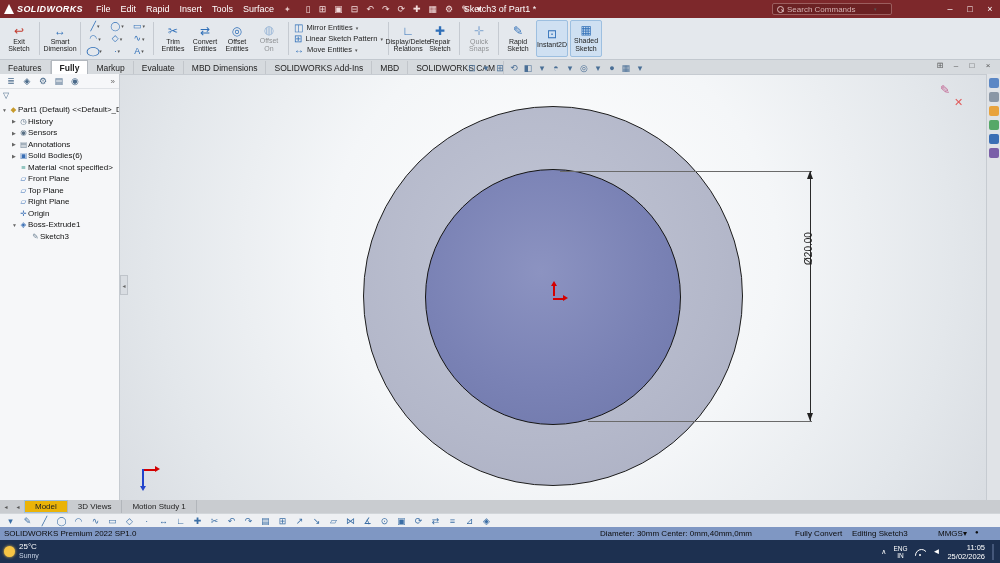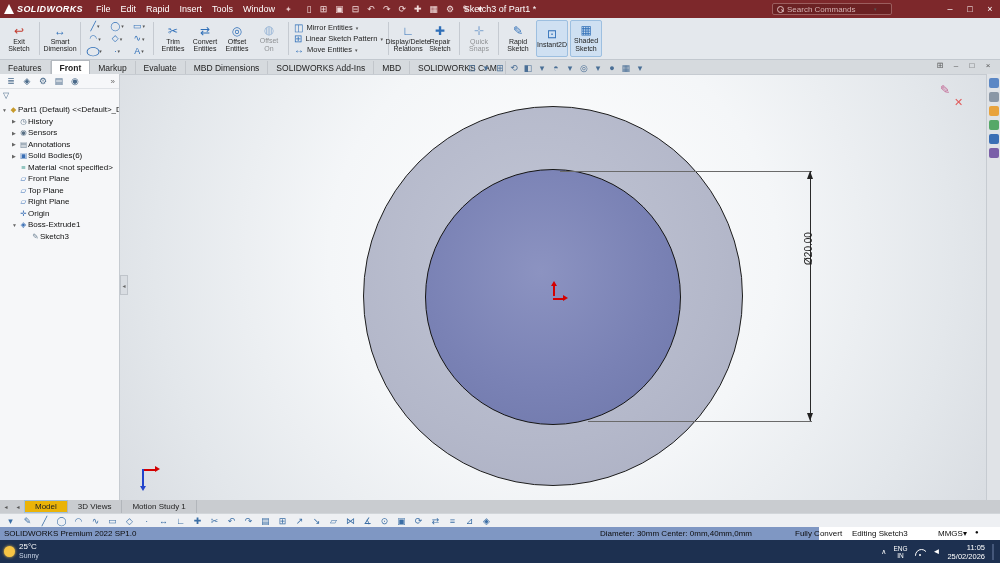--- a/index.html
+++ b/index.html
@@ -116,21 +116,21 @@
   .mnav{width:12px;display:flex;align-items:center;justify-content:center;color:#555;font-size:6px}
   .mtab{display:flex;align-items:center;padding:0 10px;border-right:1px solid #b2b6bb;color:#222}
   .mtab.active{background:#eab308}
 
   
   #snapbar{left:0;top:513px;width:1000px;height:14px;background:#eef0f3;border-top:1px solid #d2d6da;
     display:flex;align-items:center;padding-left:2px}
   .snap{width:17px;text-align:center;font-size:9px;color:#3b6ea5}
 
   
-  #status{left:0;top:527px;width:819px;height:13px;background:var(--status_bar);font-size:8px;color:#0c0c0c}
+  #status{left:0;top:527px;width:1000px;height:13px;background:var(--status_bar);font-size:8px;color:#0c0c0c}
   #status span{position:absolute;top:2px;white-space:nowrap}
 
   
   #taskbar{left:0;top:540px;width:1000px;height:23px;background:var(--taskbar);color:#fff}
   #weather{position:absolute;left:4px;top:2px;display:flex;align-items:center;gap:4px}
   .sun{width:11px;height:11px;border-radius:50%;background:#f6c445;box-shadow:0 0 3px #f6c445}
   #weather .wtxt{display:flex;flex-direction:column;line-height:9px}
   #weather .t{font-size:8px}
   #weather .c{font-size:7px;color:#c9d4e6}
   #centerbar{position:absolute;left:385px;top:0;height:23px;display:flex;align-items:center;gap:7px}
@@ -164,21 +164,21 @@
 </head>
 <body>
 
 <div id="titlebar" class="abs">
   <span id="brand">
     <span class="mark"></span>
     <span>SOLIDWORKS</span>
   </span>
   <span>
     
-  <span class="menu-item">File</span><span class="menu-item">Edit</span><span class="menu-item">Rapid</span><span class="menu-item">Insert</span><span class="menu-item">Tools</span><span class="menu-item">Window</span></span>
+  <span class="menu-item">File</span><span class="menu-item">Edit</span><span class="menu-item">Rapid</span><span class="menu-item">Insert</span><span class="menu-item">Tools</span><span class="menu-item">Surface</span></span>
   <span class="pin">✦</span>
   <span id="qat">
 
   <span class="q">▯</span>
       <span class="q">⊞</span>
       <span class="q">▣</span>
       <span class="q">⊟</span>
       <span class="q">↶</span>
       <span class="q">↷</span>
       <span class="q">⟳</span>
@@ -324,21 +324,21 @@
       <div class="rstack active">
       <i class="gi">▦</i>
       <span class="lbl">Shaded Sketch Contours</span>
     </div>
     </div>
 </div>
 
 <div id="tabstrip" class="abs">
 
 <span class="tab">Features</span>
-    <span class="tab active">Front</span>
+    <span class="tab active">Fully</span>
     <span class="tab">Markup</span>
     <span class="tab">Evaluate</span>
     <span class="tab">MBD Dimensions</span>
     <span class="tab">SOLIDWORKS Add-Ins</span>
     <span class="tab">MBD</span>
     <span class="tab">SOLIDWORKS CAM</span>
   </div>
 <div id="headsup">
 
 <span class="hic">⊡</span>

